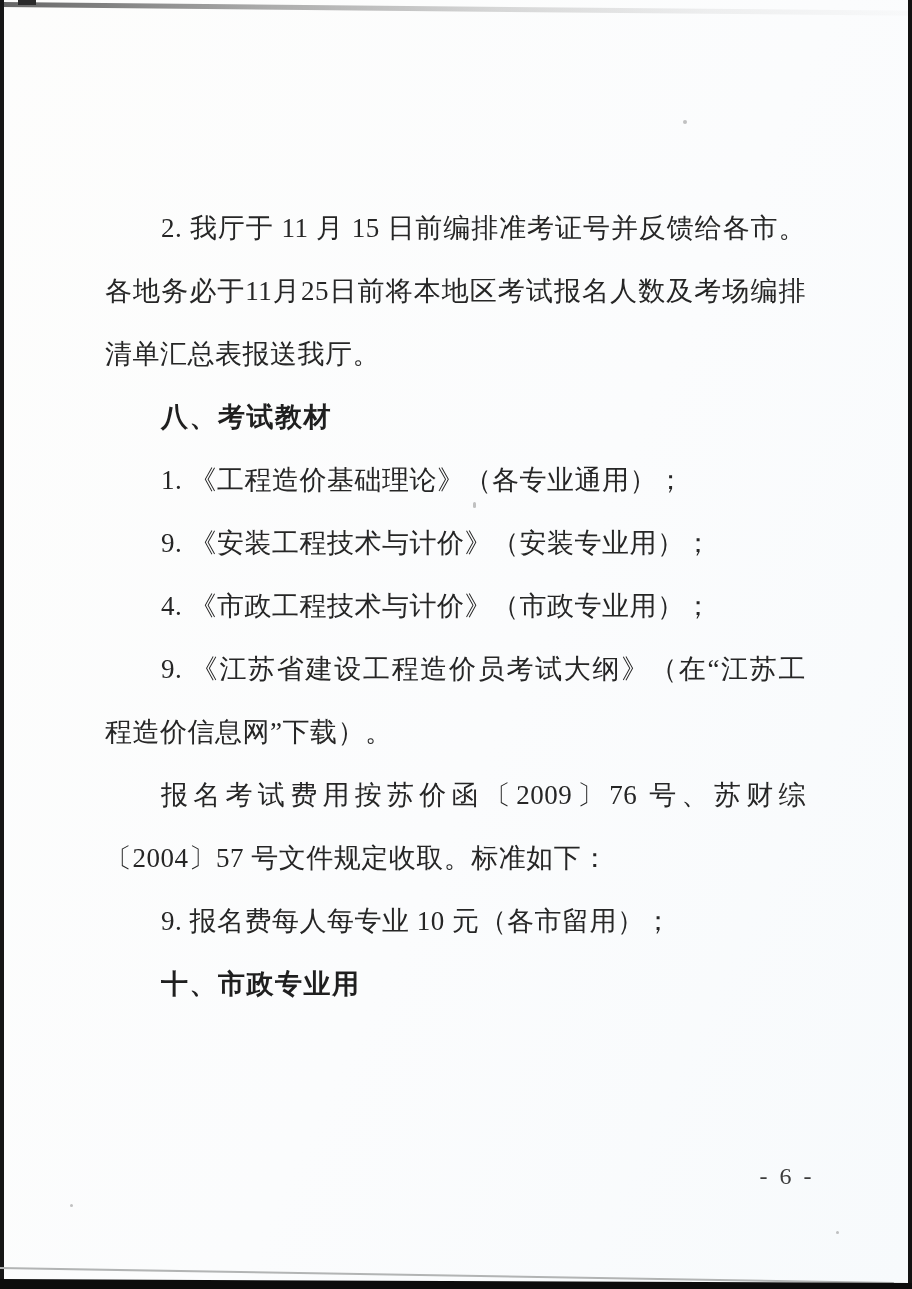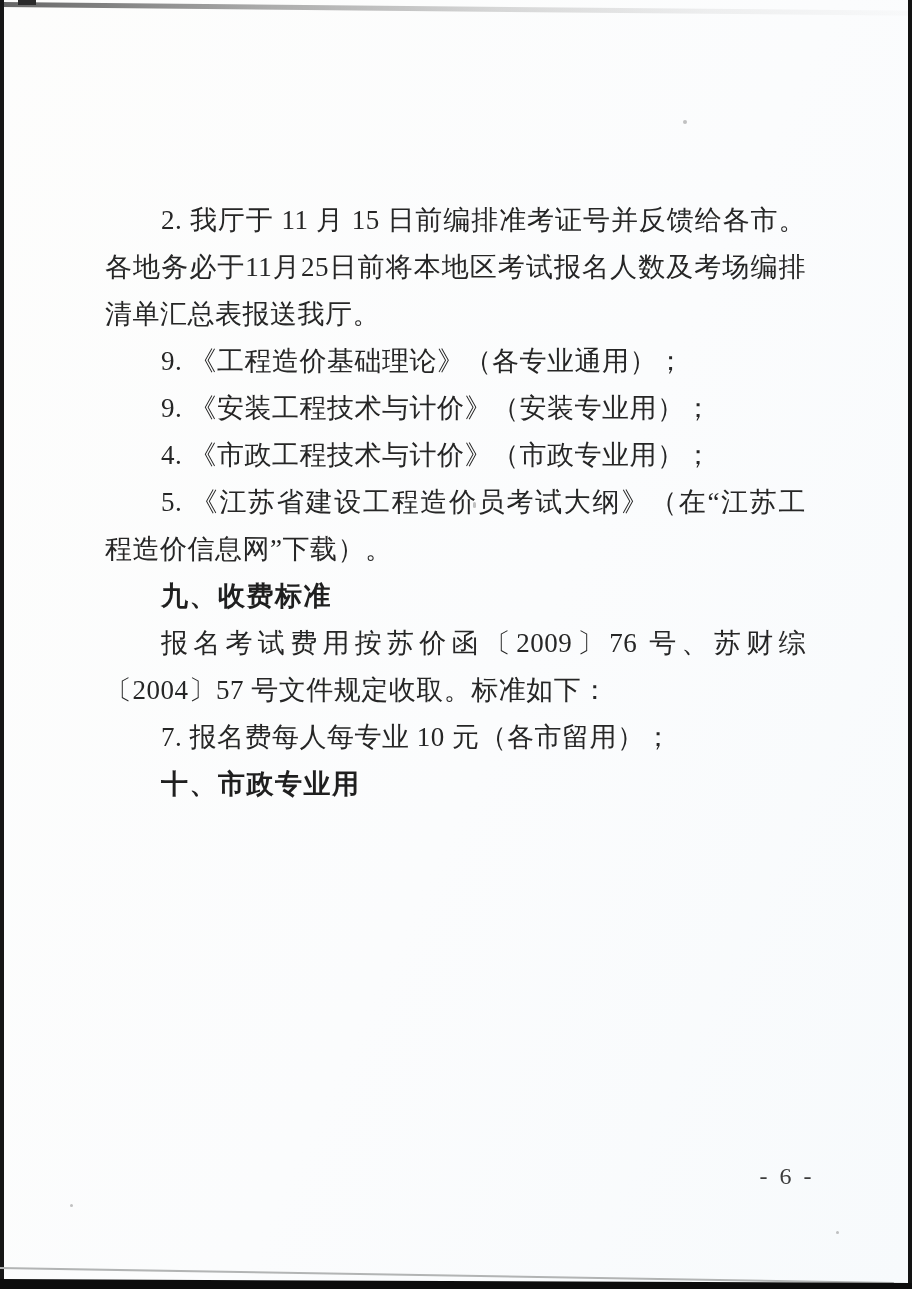--- a/index.html
+++ b/index.html
@@ -10,21 +10,21 @@
     background:linear-gradient(115deg, #fdfdfc 0%, #fbfcfd 55%, #f7fafc 100%);
     overflow:hidden;
     font-family:"Liberation Serif","DejaVu Serif",serif;
     color:#262626;
   }
 
   
   .textblock {
     position:absolute;
     left:105px; top:197px; width:701px;
-    font-size:27px; line-height:47px;
+    font-size:27px; line-height:63px;
     text-align:justify;
     text-justify:inter-ideograph;
   }
   .para {
     margin:0;
     text-indent:56px;
     letter-spacing:0.5px;
   }
   .heading {
     margin:0;
@@ -85,25 +85,25 @@
   <div class="edge-right"></div>
   <div class="paper-edge-line"></div>
   <div class="edge-bottom"></div>
   <div class="speck s1"></div>
   <div class="speck s2"></div>
   <div class="speck s3"></div>
   <div class="speck s4"></div>
 
   <div class="textblock">
     <p class="para">2. 我厅于 11 月 15 日前编排准考证号并反馈给各市。各地务必于11月25日前将本地区考试报名人数及考场编排清单汇总表报送我厅。</p>
-    <p class="para">9. 《工程造价基础理论》（各专业通用）；</p>
+    <p class="heading">八、考试教材</p>
+    <p class="para">1. 《工程造价基础理论》（各专业通用）；</p>
     <p class="para">9. 《安装工程技术与计价》（安装专业用）；</p>
     <p class="para">4. 《市政工程技术与计价》（市政专业用）；</p>
-    <p class="para">5. 《江苏省建设工程造价员考试大纲》（在“江苏工程造价信息网”下载）。</p>
-    <p class="heading">九、收费标准</p>
+    <p class="para">9. 《江苏省建设工程造价员考试大纲》（在“江苏工程造价信息网”下载）。</p>
     <p class="para">报名考试费用按苏价函〔2009〕76 号、苏财综〔2004〕57 号文件规定收取。标准如下：</p>
-    <p class="para">7. 报名费每人每专业 10 元（各市留用）；</p>
+    <p class="para">9. 报名费每人每专业 10 元（各市留用）；</p>
     <p class="heading">十、市政专业用</p>
   </div>
 
   <div class="pagenum">- 6 -</div>
 
 </div>
 
 </body></html>

